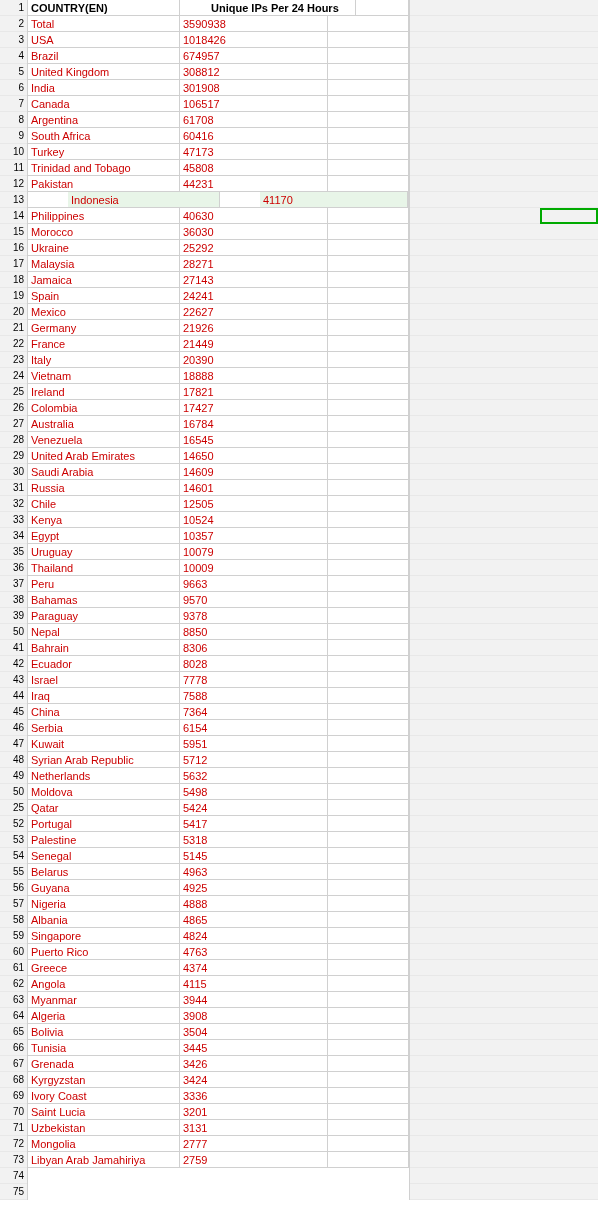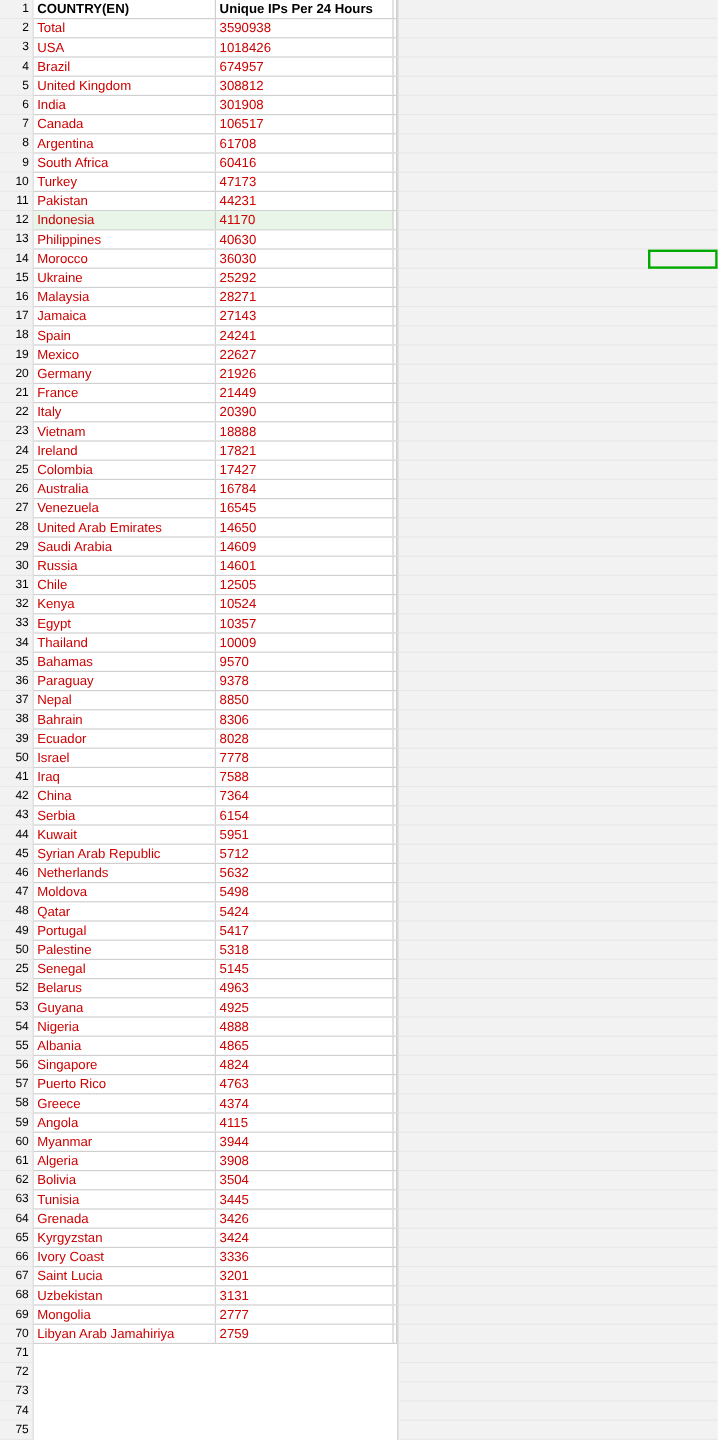--- a/index.html
+++ b/index.html
@@ -36,20 +36,21 @@
     }
     .data-row {
       display: flex;
       height: 16px;
       border-bottom: 1px solid #d0d0d0;
     }
     .data-row.header-row {
       background: #fff;
       font-weight: bold;
       color: #000;
+      gap: 28px;
     }
     .col-country {
       width: 152px;
       flex-shrink: 0;
       padding: 1px 3px;
       border-right: 1px solid #d0d0d0;
       overflow: hidden;
       white-space: nowrap;
       display: flex;
       align-items: center;
@@ -71,20 +72,21 @@
     .data-cell {
       color: #cc0000;
     }
     .header-cell {
       color: #000;
       font-weight: bold;
     }
     .selected-row .col-country,
     .selected-row .col-ips {
       background: #e8f5e8;
+      margin-left: 40px;
     }
     .right-col {
       width: 267px;
       flex-shrink: 0;
       background: #f2f2f2;
       border-left: 1px solid #d0d0d0;
     }
     .right-cell {
       height: 16px;
       border-bottom: 1px solid #e8e8e8;
@@ -218,20 +220,25 @@
         <div class="col-country data-cell">South Africa</div>
         <div class="col-ips data-cell">60416</div>
         <div class="col-extra"></div>
       </div>
       <div class="data-row">
         <div class="col-country data-cell">Turkey</div>
         <div class="col-ips data-cell">47173</div>
         <div class="col-extra"></div>
       </div>
       <div class="data-row">
+        <div class="col-country data-cell">Trinidad and Tobago</div>
+        <div class="col-ips data-cell">45808</div>
+        <div class="col-extra"></div>
+      </div>
+      <div class="data-row">
         <div class="col-country data-cell">Pakistan</div>
         <div class="col-ips data-cell">44231</div>
         <div class="col-extra"></div>
       </div>
       <div class="data-row selected-row">
         <div class="col-country data-cell">Indonesia</div>
         <div class="col-ips data-cell">41170</div>
         <div class="col-extra"></div>
       </div>
       <div class="data-row">
@@ -333,22 +340,32 @@
         <div class="col-country data-cell">Kenya</div>
         <div class="col-ips data-cell">10524</div>
         <div class="col-extra"></div>
       </div>
       <div class="data-row">
         <div class="col-country data-cell">Egypt</div>
         <div class="col-ips data-cell">10357</div>
         <div class="col-extra"></div>
       </div>
       <div class="data-row">
+        <div class="col-country data-cell">Uruguay</div>
+        <div class="col-ips data-cell">10079</div>
+        <div class="col-extra"></div>
+      </div>
+      <div class="data-row">
         <div class="col-country data-cell">Thailand</div>
         <div class="col-ips data-cell">10009</div>
+        <div class="col-extra"></div>
+      </div>
+      <div class="data-row">
+        <div class="col-country data-cell">Peru</div>
+        <div class="col-ips data-cell">9663</div>
         <div class="col-extra"></div>
       </div>
       <div class="data-row">
         <div class="col-country data-cell">Bahamas</div>
         <div class="col-ips data-cell">9570</div>
         <div class="col-extra"></div>
       </div>
       <div class="data-row">
         <div class="col-country data-cell">Paraguay</div>
         <div class="col-ips data-cell">9378</div>

